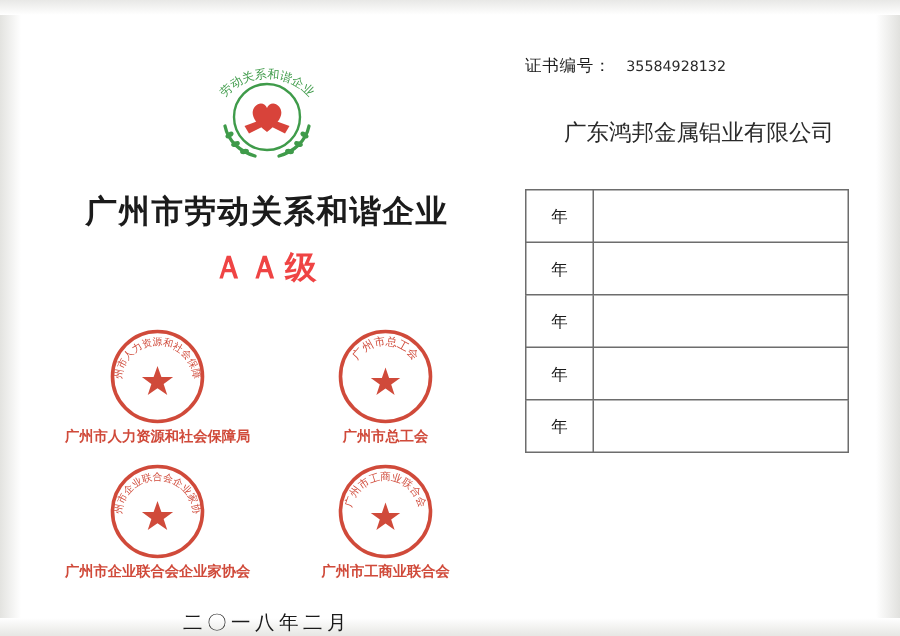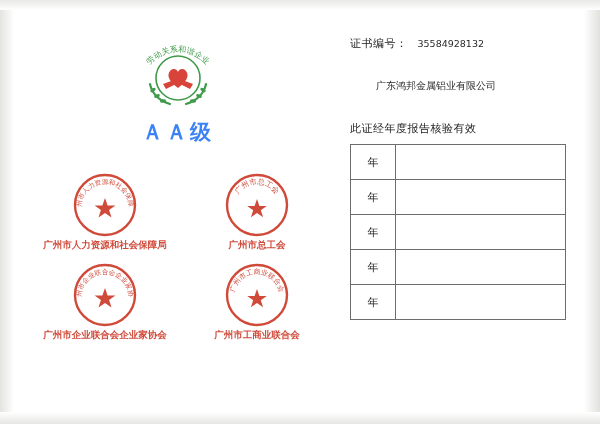--- a/index.html
+++ b/index.html
@@ -62,21 +62,21 @@
     font-weight: bold;
     color: #1b1b1b;
     letter-spacing: 1px;
     margin-top: 14px;
     line-height: 1.5;
   }
   .cert-grade {
     font-family: "DejaVu Sans", "Liberation Sans", sans-serif;
     font-size: 21px;
     font-weight: bold;
-    color: #3b82f6;
+    color: #ef4444;
     letter-spacing: 3px;
     margin-top: 6px;
   }
 
   .seal-rows {
     margin-top: 26px;
   }
   .seal-row {
     display: flex;
     justify-content: center;
@@ -134,21 +134,21 @@
     font-family: Liberation Serif, serif;
   }
   .field-value {
     font-size: 9.5px;
     color: #2a2a2a;
     margin-left: 10px;
     white-space: nowrap;
   }
   .field-value.company {
     margin-left: 26px;
-    font-size: 10px;
+    font-size: 15px;
   }
   .verify-note {
     font-size: 11px;
     color: #1b1b1b;
     margin-top: 6px;
     margin-bottom: 8px;
     letter-spacing: 0.5px;
   }
 
   .verify-table {
@@ -206,20 +206,21 @@
           <ellipse cx="23" cy="52" rx="3" ry="1.7" transform="rotate(-35 23 52)"></ellipse>
           <ellipse cx="27" cy="58" rx="3" ry="1.7" transform="rotate(-20 27 58)"></ellipse>
           <ellipse cx="33" cy="63" rx="3" ry="1.7" transform="rotate(-8 33 63)"></ellipse>
           <ellipse cx="73" cy="52" rx="3" ry="1.7" transform="rotate(35 73 52)"></ellipse>
           <ellipse cx="69" cy="58" rx="3" ry="1.7" transform="rotate(20 69 58)"></ellipse>
           <ellipse cx="63" cy="63" rx="3" ry="1.7" transform="rotate(8 63 63)"></ellipse>
         </g>
       </svg>
     </div>
 
+    <div class="cert-title">广州市劳动关系和谐企业</div>
     <div class="cert-grade">ＡＡ级</div>
 
     <div class="seal-rows">
 
       <div class="seal-row">
         <div class="seal-block">
           <div class="seal">
             <svg width="66" height="66" viewBox="0 0 66 66">
               <circle cx="33" cy="33" r="30" fill="none" stroke="#d04a3a" stroke-width="2.4"></circle>
               <defs>
@@ -279,33 +280,33 @@
                 <textPath href="#s4" startOffset="50%" text-anchor="middle">广州市工商业联合会</textPath>
               </text>
               <polygon points="33,27 35.4,34 42.8,34 36.8,38.3 39.1,45.3 33,41 26.9,45.3 29.2,38.3 23.2,34 30.6,34" fill="#d04a3a"></polygon>
             </svg>
           </div>
           <div class="seal-label">广州市工商业联合会</div>
         </div>
       </div>
     </div>
 
+    <div class="issue-date">二〇一八年二月</div>
   </div>
 
   <div class="right-col">
     <div class="field-row">
       <span class="field-label">证书编号：</span>
       <span class="field-value">35584928132</span>
     </div>
 
     <div class="field-row">
       <span class="field-value company">广东鸿邦金属铝业有限公司</span>
     </div>
 
-    <div class="verify-note">此证经年度报告核验有效</div>
 
     <table class="verify-table">
       <tbody>
         <tr>
           <td class="year-cell">年</td>
           <td class="blank-cell"></td>
         </tr>
         <tr>
           <td class="year-cell">年</td>
           <td class="blank-cell"></td>

